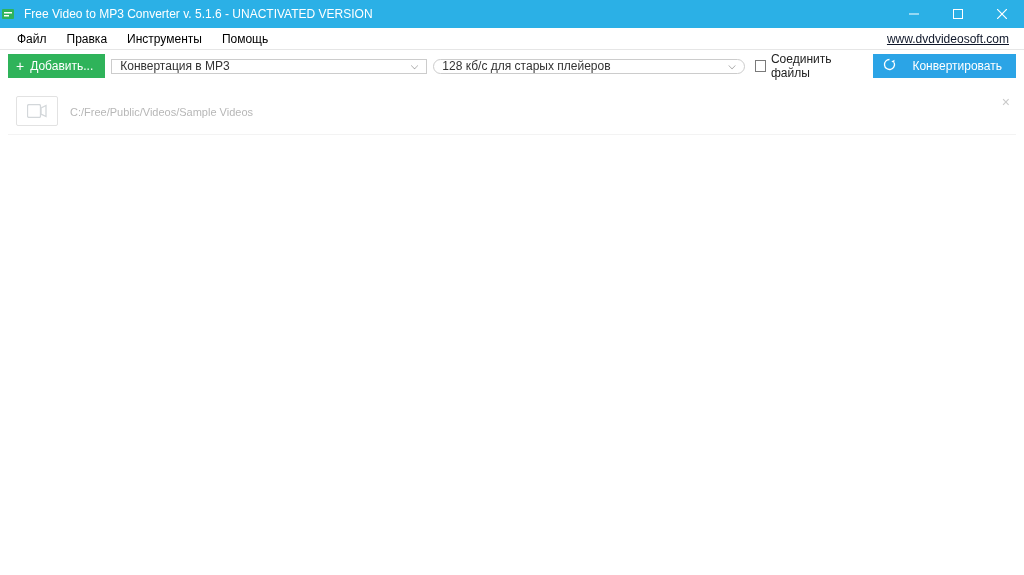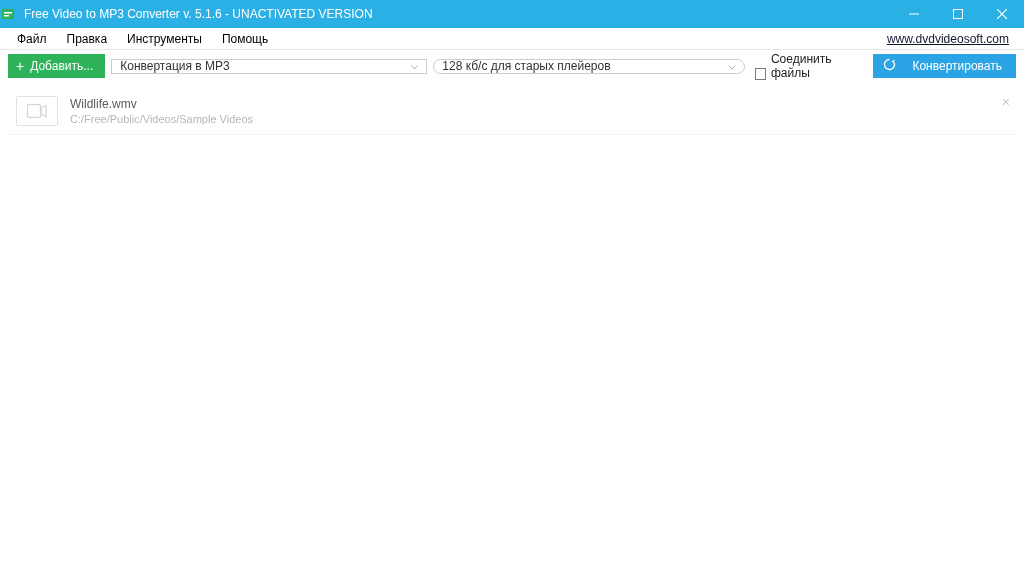--- a/index.html
+++ b/index.html
@@ -75,21 +75,21 @@
   align-items: center;
   padding: 0 8px;
   font-size: 12px;
   color: #333;
 }
 .dropdown.format { width: 347px; }
 .dropdown.bitrate { width: 342px; border-radius: 11px; }
 .dropdown .chev { margin-left: auto; color: #888; font-size: 10px; }
 .checkbox-wrap {
   display: flex;
-  align-items: flex-end;
+  align-items: center;
   gap: 5px;
   font-size: 12px;
   color: #222;
   padding: 0 4px;
 }
 .checkbox-box {
   width: 12px;
   height: 12px;
   border: 1px solid #7a7a7a;
   background: #fff;
@@ -211,18 +211,17 @@
 
 <div class="filelist">
   <div class="file-row">
     <div class="file-thumb">
       <svg width="20" height="14" viewBox="0 0 20 14">
           <rect x="0.5" y="0.5" width="13" height="13" rx="1.5" fill="none" stroke="#d3d7da" stroke-width="1.3"></rect>
           <path d="M14 4 L19 1.5 L19 12.5 L14 10 Z" fill="none" stroke="#d3d7da" stroke-width="1.3"></path>
         </svg>
     </div>
     <div class="file-meta">
-      <span class="file-name">Wildlife.wmv</span>
       <span class="file-path">C:/Free/Public/Videos/Sample Videos</span>
     </div>
     <span class="file-close">×</span>
   </div>
 </div>
 
 </body></html>

